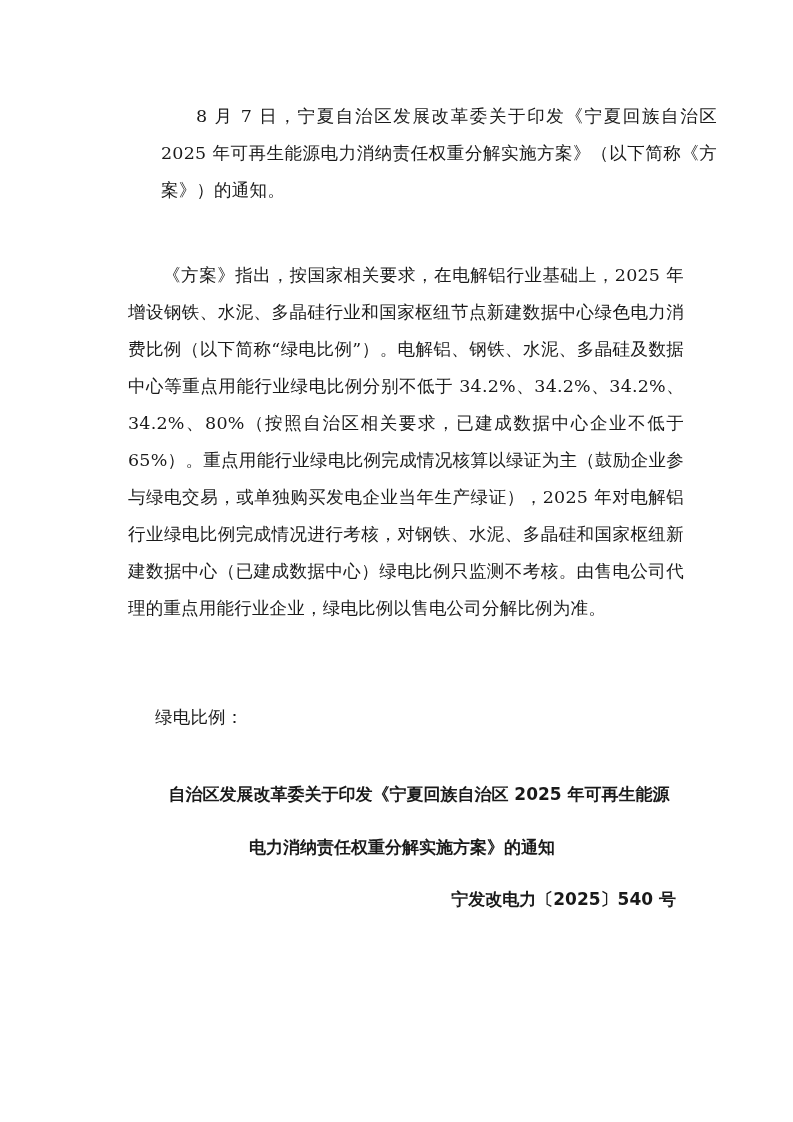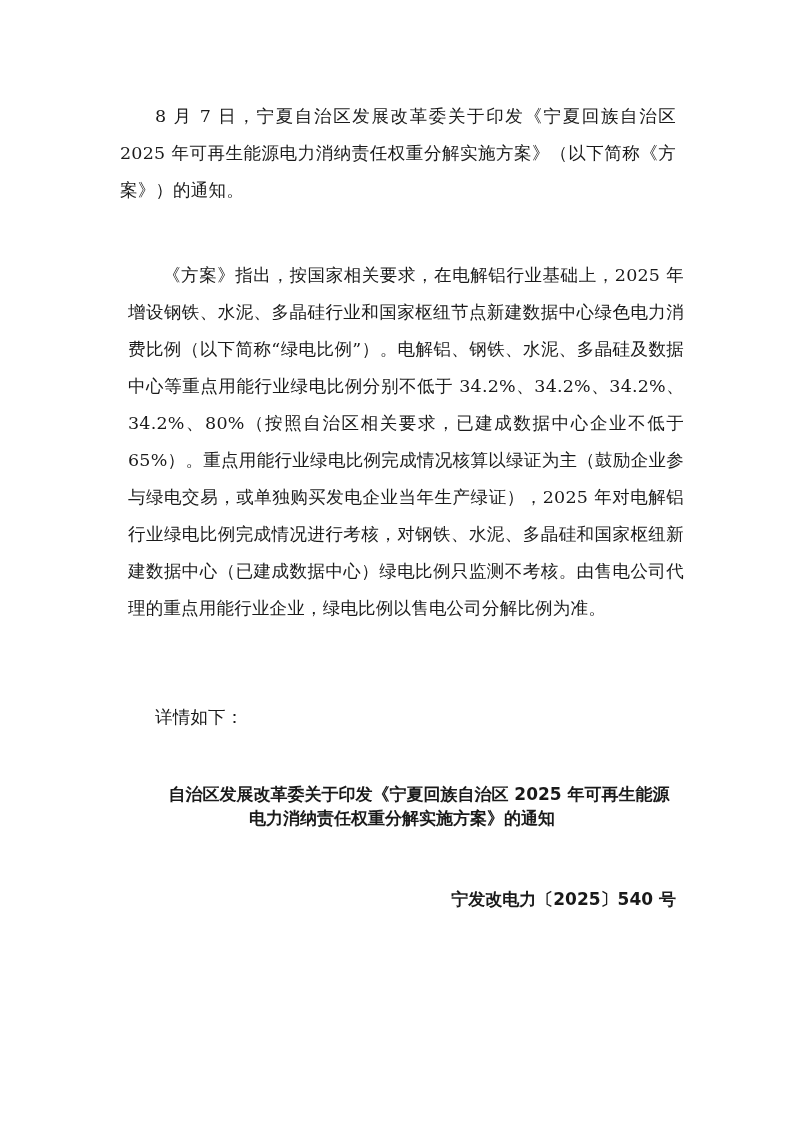--- a/index.html
+++ b/index.html
@@ -26,52 +26,52 @@
       left: 0;
       width: 556px;
       font-size: 17.5px;
       line-height: 37px;
       text-indent: 35px;
       text-align: justify;
       text-align-last: left;
       margin: 0;
       letter-spacing: 0.2px;
     }
-    .p1 { top: 98px; }
+    .p1 { top: 98px; margin-left: 41px; }
     .p2 { top: 257px; margin-left: 8px; }
     .p3 { top: 699px; }
     .title {
       position: absolute;
       left: 0;
       width: 556px;
       font-family: "DejaVu Sans", "Liberation Sans", sans-serif;
       font-weight: bold;
       font-size: 17px;
       line-height: 37px;
       text-align: center;
       margin: 4px;
     }
     .t1 { top: 772px; left: 30px; width: 530px; }
-    .t2 { top: 796px; }
+    .t2 { top: 825px; }
     .docnum {
       position: absolute;
       left: 0;
       width: 556px;
       top: 881px;
       font-family: "DejaVu Sans", "Liberation Sans", sans-serif;
       font-weight: bold;
       font-size: 17px;
       line-height: 37px;
       text-align: right;
       margin: 0;
     }
   </style>
 </head>
 <body>
 
 <div class="page">
   <p class="para p1">8 月 7 日，宁夏自治区发展改革委关于印发《宁夏回族自治区 2025 年可再生能源电力消纳责任权重分解实施方案》（以下简称《方案》）的通知。</p>
   <p class="para p2">《方案》指出，按国家相关要求，在电解铝行业基础上，2025 年增设钢铁、水泥、多晶硅行业和国家枢纽节点新建数据中心绿色电力消费比例（以下简称“绿电比例”）。电解铝、钢铁、水泥、多晶硅及数据中心等重点用能行业绿电比例分别不低于 34.2%、34.2%、34.2%、34.2%、80%（按照自治区相关要求，已建成数据中心企业不低于 65%）。重点用能行业绿电比例完成情况核算以绿证为主（鼓励企业参与绿电交易，或单独购买发电企业当年生产绿证），2025 年对电解铝行业绿电比例完成情况进行考核，对钢铁、水泥、多晶硅和国家枢纽新建数据中心（已建成数据中心）绿电比例只监测不考核。由售电公司代理的重点用能行业企业，绿电比例以售电公司分解比例为准。</p>
-  <p class="para p3">详情如下：</p>
+  <p class="para p3">绿电比例：</p>
   <p class="title t1">自治区发展改革委关于印发《宁夏回族自治区 2025 年可再生能源</p>
   <p class="title t2">电力消纳责任权重分解实施方案》的通知</p>
   <p class="docnum">宁发改电力〔2025〕540 号</p>
 </div>
 
 </body></html>

